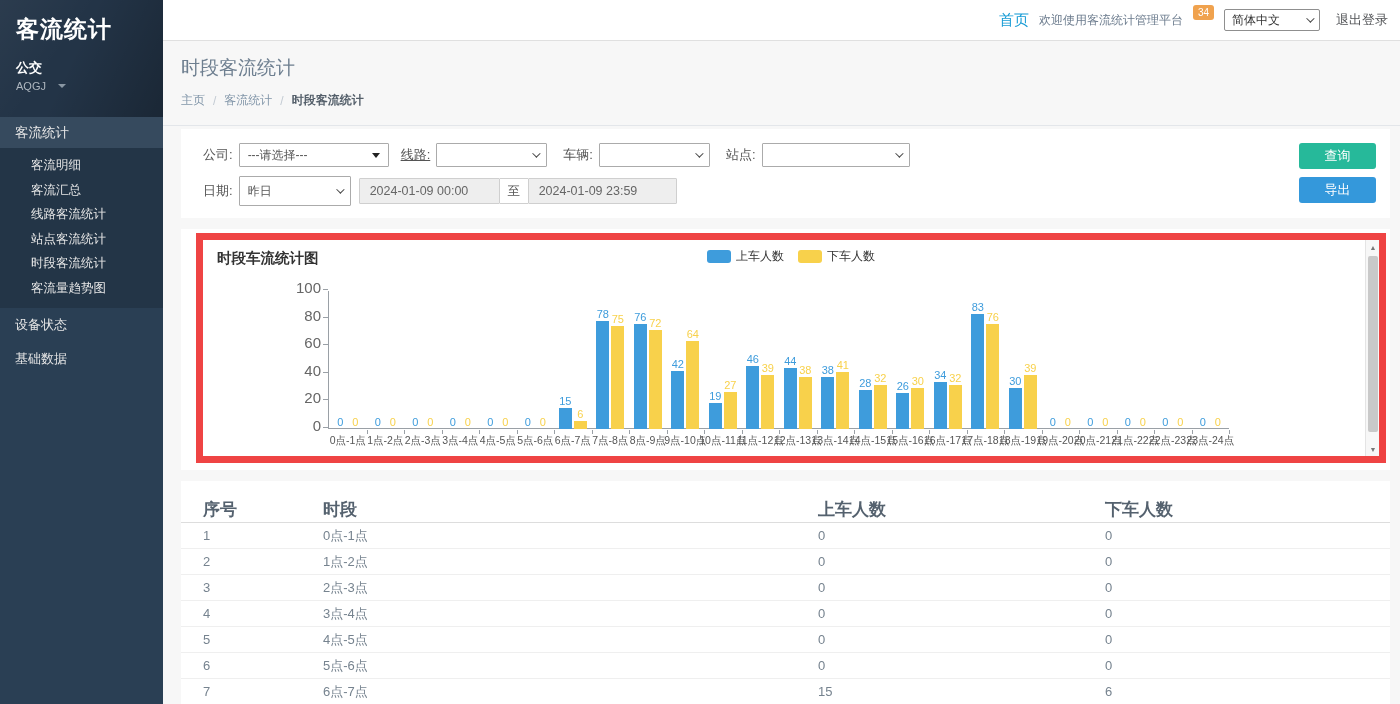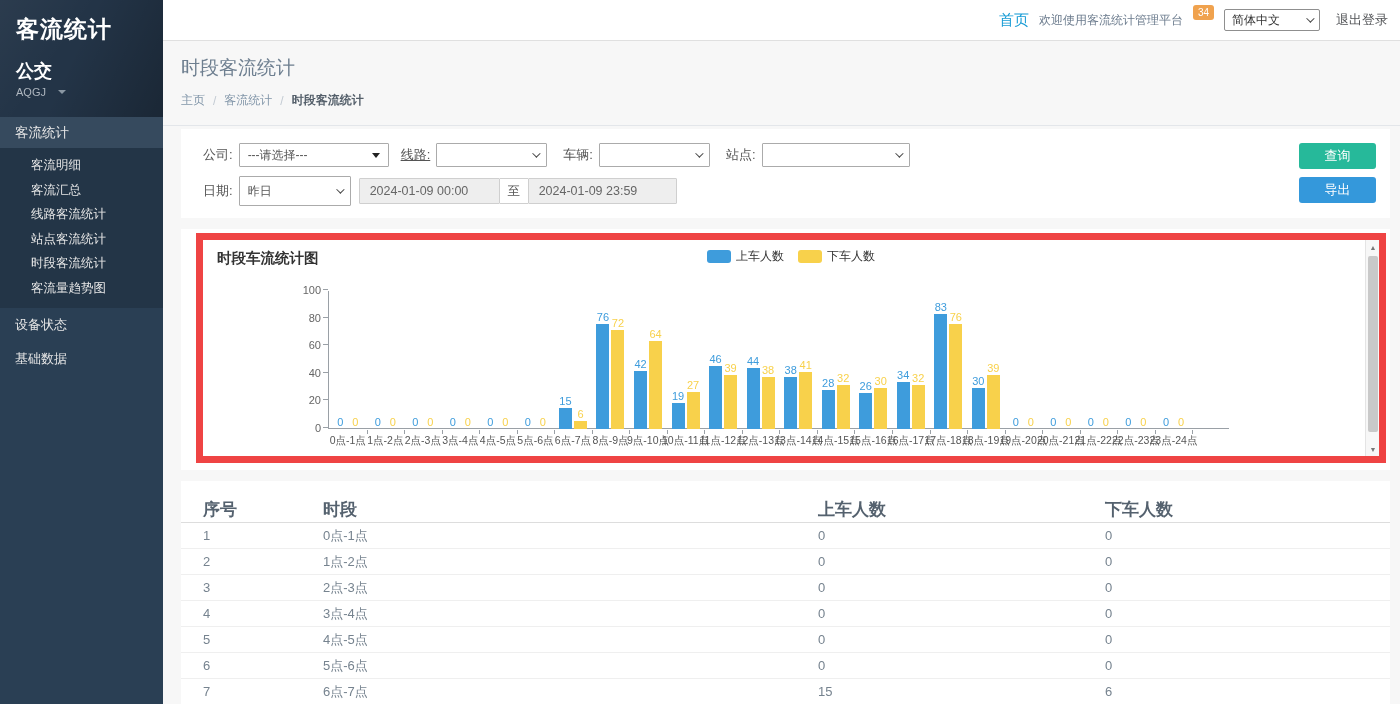--- a/index.html
+++ b/index.html
@@ -6,21 +6,21 @@
   html,body { width:1400px; height:704px; overflow:hidden;
     font-family:"Liberation Sans","DejaVu Sans",sans-serif; background:#F7F7F7; }
 
   
   .sidebar { position:absolute; left:0; top:0; width:163px; height:704px;
     background:#2A3F54; color:#E7E7E7; }
   .sidebar-top { height:117px; background:#233447;
     background-image:linear-gradient(125deg, rgba(255,255,255,0.04) 0%, rgba(255,255,255,0.0) 40%),
       linear-gradient(295deg, rgba(0,0,0,0.25) 0%, rgba(0,0,0,0) 55%); padding:14px 16px 0 16px; }
   .brand { font-size:23px; font-weight:bold; color:#FFFFFF; letter-spacing:1px; }
-  .profile-org { margin-top:14px; font-size:18px; font-weight:bold; color:#FFFFFF; }
+  .profile-org { margin-top:14px; font-size:13px; font-weight:bold; color:#FFFFFF; }
   .profile-user { margin-top:3px; font-size:11px; color:#AEB6BF; display:flex; align-items:center; gap:12px; }
   .caret-down { width:0; height:0; border-left:4px solid transparent; border-right:4px solid transparent;
     border-top:4px solid #8A97A3; display:inline-block; }
   .menu-parent { height:31px; line-height:31px; padding-left:15px; font-size:13.5px;
     background:rgba(255,255,255,0.06); cursor:pointer; }
   .submenu { background:rgba(0,0,0,0.15); padding:5px 0 8px 0; }
   .submenu-item { height:24.5px; line-height:24.5px; padding-left:31px; font-size:12.5px; color:#E7E7E7; cursor:pointer; }
   .menu-root { height:34px; line-height:34px; padding-left:15px; font-size:13px; cursor:pointer; }
 
   
@@ -66,21 +66,21 @@
 
   
   .chart-panel { top:229px; height:241px; }
   .chart-box { position:absolute; left:15px; top:4px; width:1190px; height:230px; border:7px solid #ef4444; }
   .chart-title { position:absolute; left:14px; top:9px; font-size:14.5px; font-weight:bold; color:#333; }
   .legend { position:absolute; top:8px; left:50%; transform:translateX(-50%); display:flex; gap:14px; align-items:center; }
   .legend-item { display:flex; gap:5px; align-items:center; font-size:12px; color:#333; cursor:pointer; }
   .legend-mark { width:24px; height:13px; border-radius:3px; }
   .plot { position:absolute; left:125px; top:51px; width:901px; height:138px;
     border-left:1px solid #9AA0A6; border-bottom:1px solid #9AA0A6; display:flex; }
-  .ytick-label { position:absolute; right:100%; margin-right:8px; font-size:11px; color:#666;
+  .ytick-label { position:absolute; right:100%; margin-right:8px; font-size:15px; color:#666;
     transform:translateY(6px); width:30px; text-align:right; }
   .ytick-mark { position:absolute; left:-6px; width:5px; height:1px; background:#9AA0A6; }
   .slot { position:relative; width:37.54px; height:138px; display:flex; align-items:flex-end;
     justify-content:center; gap:2px; }
   .slot::after { content:''; position:absolute; right:-1px; bottom:-5px; width:1px; height:4px; background:#9AA0A6; }
   .bar-col { display:flex; flex-direction:column; align-items:center; justify-content:flex-end; }
   .bar-val { font-size:11px; margin-bottom:1px; }
   .bar { width:13px; }
   .x-label { position:absolute; top:143px; left:50%; transform:translateX(-50%);
     font-size:10.5px; color:#555; white-space:nowrap; }
@@ -288,20 +288,31 @@
               <div class="bar" style="height: 20.7px; background: rgb(62, 156, 220);"></div>
             </div>
             <div class="bar-col">
               <span class="bar-val" style="color: rgb(248, 209, 75);">6</span>
               <div class="bar" style="height: 8.28px; background: rgb(248, 209, 75);"></div>
             </div>
             <span class="x-label">6点-7点</span>
           </div>
           <div class="slot">
             <div class="bar-col">
+              <span class="bar-val" style="color: rgb(62, 156, 220);">78</span>
+              <div class="bar" style="height: 107.64px; background: rgb(62, 156, 220);"></div>
+            </div>
+            <div class="bar-col">
+              <span class="bar-val" style="color: rgb(248, 209, 75);">75</span>
+              <div class="bar" style="height: 103.5px; background: rgb(248, 209, 75);"></div>
+            </div>
+            <span class="x-label">7点-8点</span>
+          </div>
+          <div class="slot">
+            <div class="bar-col">
               <span class="bar-val" style="color: rgb(62, 156, 220);">76</span>
               <div class="bar" style="height: 104.88px; background: rgb(62, 156, 220);"></div>
             </div>
             <div class="bar-col">
               <span class="bar-val" style="color: rgb(248, 209, 75);">72</span>
               <div class="bar" style="height: 99.36px; background: rgb(248, 209, 75);"></div>
             </div>
             <span class="x-label">8点-9点</span>
           </div>
           <div class="slot">

